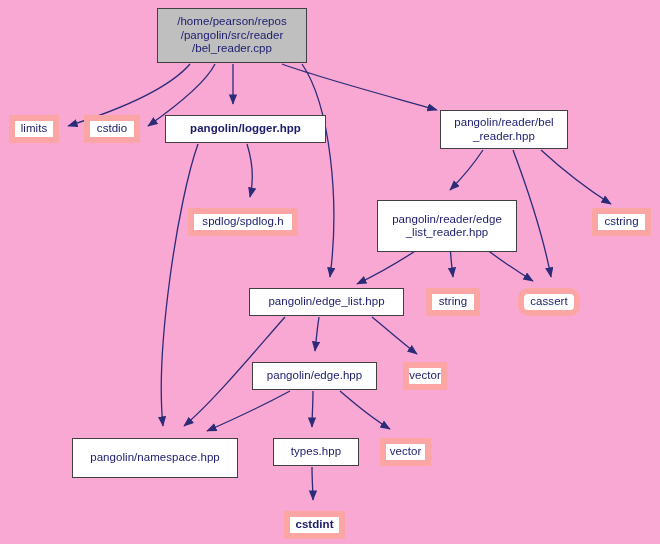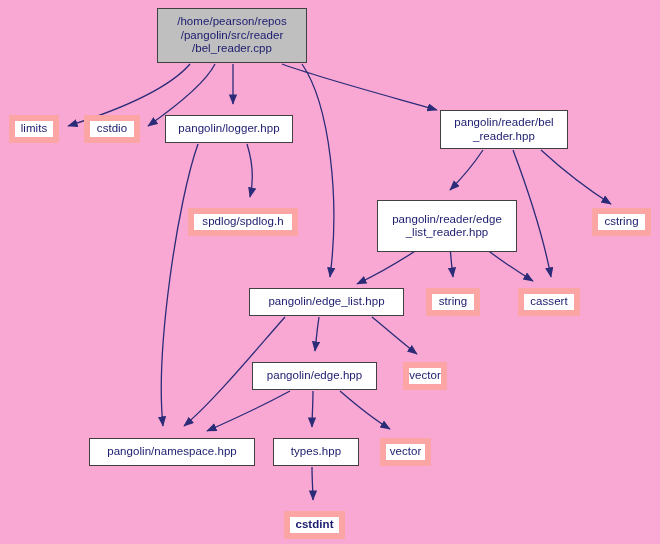--- a/index.html
+++ b/index.html
@@ -84,30 +84,30 @@
         <path d="M 340 391 C 355 404 375 420 390 429" fill="none" stroke="#2b2b78" stroke-width="1.3" marker-end="url(#arrowhead)"></path>
         <path d="M 312 467 C 312 480 313 492 313 500" fill="none" stroke="#2b2b78" stroke-width="1.3" marker-end="url(#arrowhead)"></path>
       </g>
   </svg>
   <div id="nodes-layer">
       <div class="node-box root" style="left: 157px; top: 8px; width: 150px; height: 55px;"><span class="node-label">/home/pearson/repos
 /pangolin/src/reader
 /bel_reader.cpp</span></div>
       <div class="node-box system" style="left: 9px; top: 115px; width: 50px; height: 28px;"><span class="node-label">limits</span></div>
       <div class="node-box system" style="left: 84px; top: 115px; width: 56px; height: 28px;"><span class="node-label">cstdio</span></div>
-      <div class="node-box project" style="left: 165px; top: 115px; width: 128px; height: 28px;"><span class="node-label">pangolin/logger.hpp</span></div>
+      <div class="node-box project" style="left: 165px; top: 115px; width: 161px; height: 28px; font-weight: bold;"><span class="node-label">pangolin/logger.hpp</span></div>
       <div class="node-box project" style="left: 440px; top: 110px; width: 128px; height: 39px;"><span class="node-label">pangolin/reader/bel
 _reader.hpp</span></div>
       <div class="node-box system" style="left: 188px; top: 208px; width: 110px; height: 28px;"><span class="node-label">spdlog/spdlog.h</span></div>
       <div class="node-box project" style="left: 377px; top: 200px; width: 140px; height: 52px;"><span class="node-label">pangolin/reader/edge
 _list_reader.hpp</span></div>
       <div class="node-box system" style="left: 592px; top: 208px; width: 59px; height: 28px;"><span class="node-label">cstring</span></div>
       <div class="node-box project" style="left: 249px; top: 288px; width: 155px; height: 28px;"><span class="node-label">pangolin/edge_list.hpp</span></div>
       <div class="node-box system" style="left: 426px; top: 288px; width: 54px; height: 28px;"><span class="node-label">string</span></div>
-      <div class="node-box system" style="left: 518px; top: 288px; width: 62px; height: 28px;"><span class="node-label">cassert</span></div>
+      <div class="node-box system" style="left: 518px; top: 288px; width: 62px; height: 28px; border-radius: 10px;"><span class="node-label">cassert</span></div>
       <div class="node-box project" style="left: 252px; top: 362px; width: 125px; height: 28px;"><span class="node-label">pangolin/edge.hpp</span></div>
       <div class="node-box system" style="left: 403px; top: 362px; width: 44px; height: 28px;"><span class="node-label">vector</span></div>
-      <div class="node-box project" style="left: 89px; top: 438px; width: 166px; height: 28px;"><span class="node-label">pangolin/namespace.hpp</span></div>
+      <div class="node-box project" style="left: 72px; top: 438px; width: 166px; height: 40px;"><span class="node-label">pangolin/namespace.hpp</span></div>
       <div class="node-box project" style="left: 273px; top: 438px; width: 86px; height: 28px;"><span class="node-label">types.hpp</span></div>
       <div class="node-box system" style="left: 380px; top: 438px; width: 51px; height: 28px;"><span class="node-label">vector</span></div>
       <div class="node-box system" style="left: 284px; top: 511px; width: 61px; height: 28px; font-weight: bold;"><span class="node-label">cstdint</span></div>
     </div>
 </div>
 
 </body></html>

